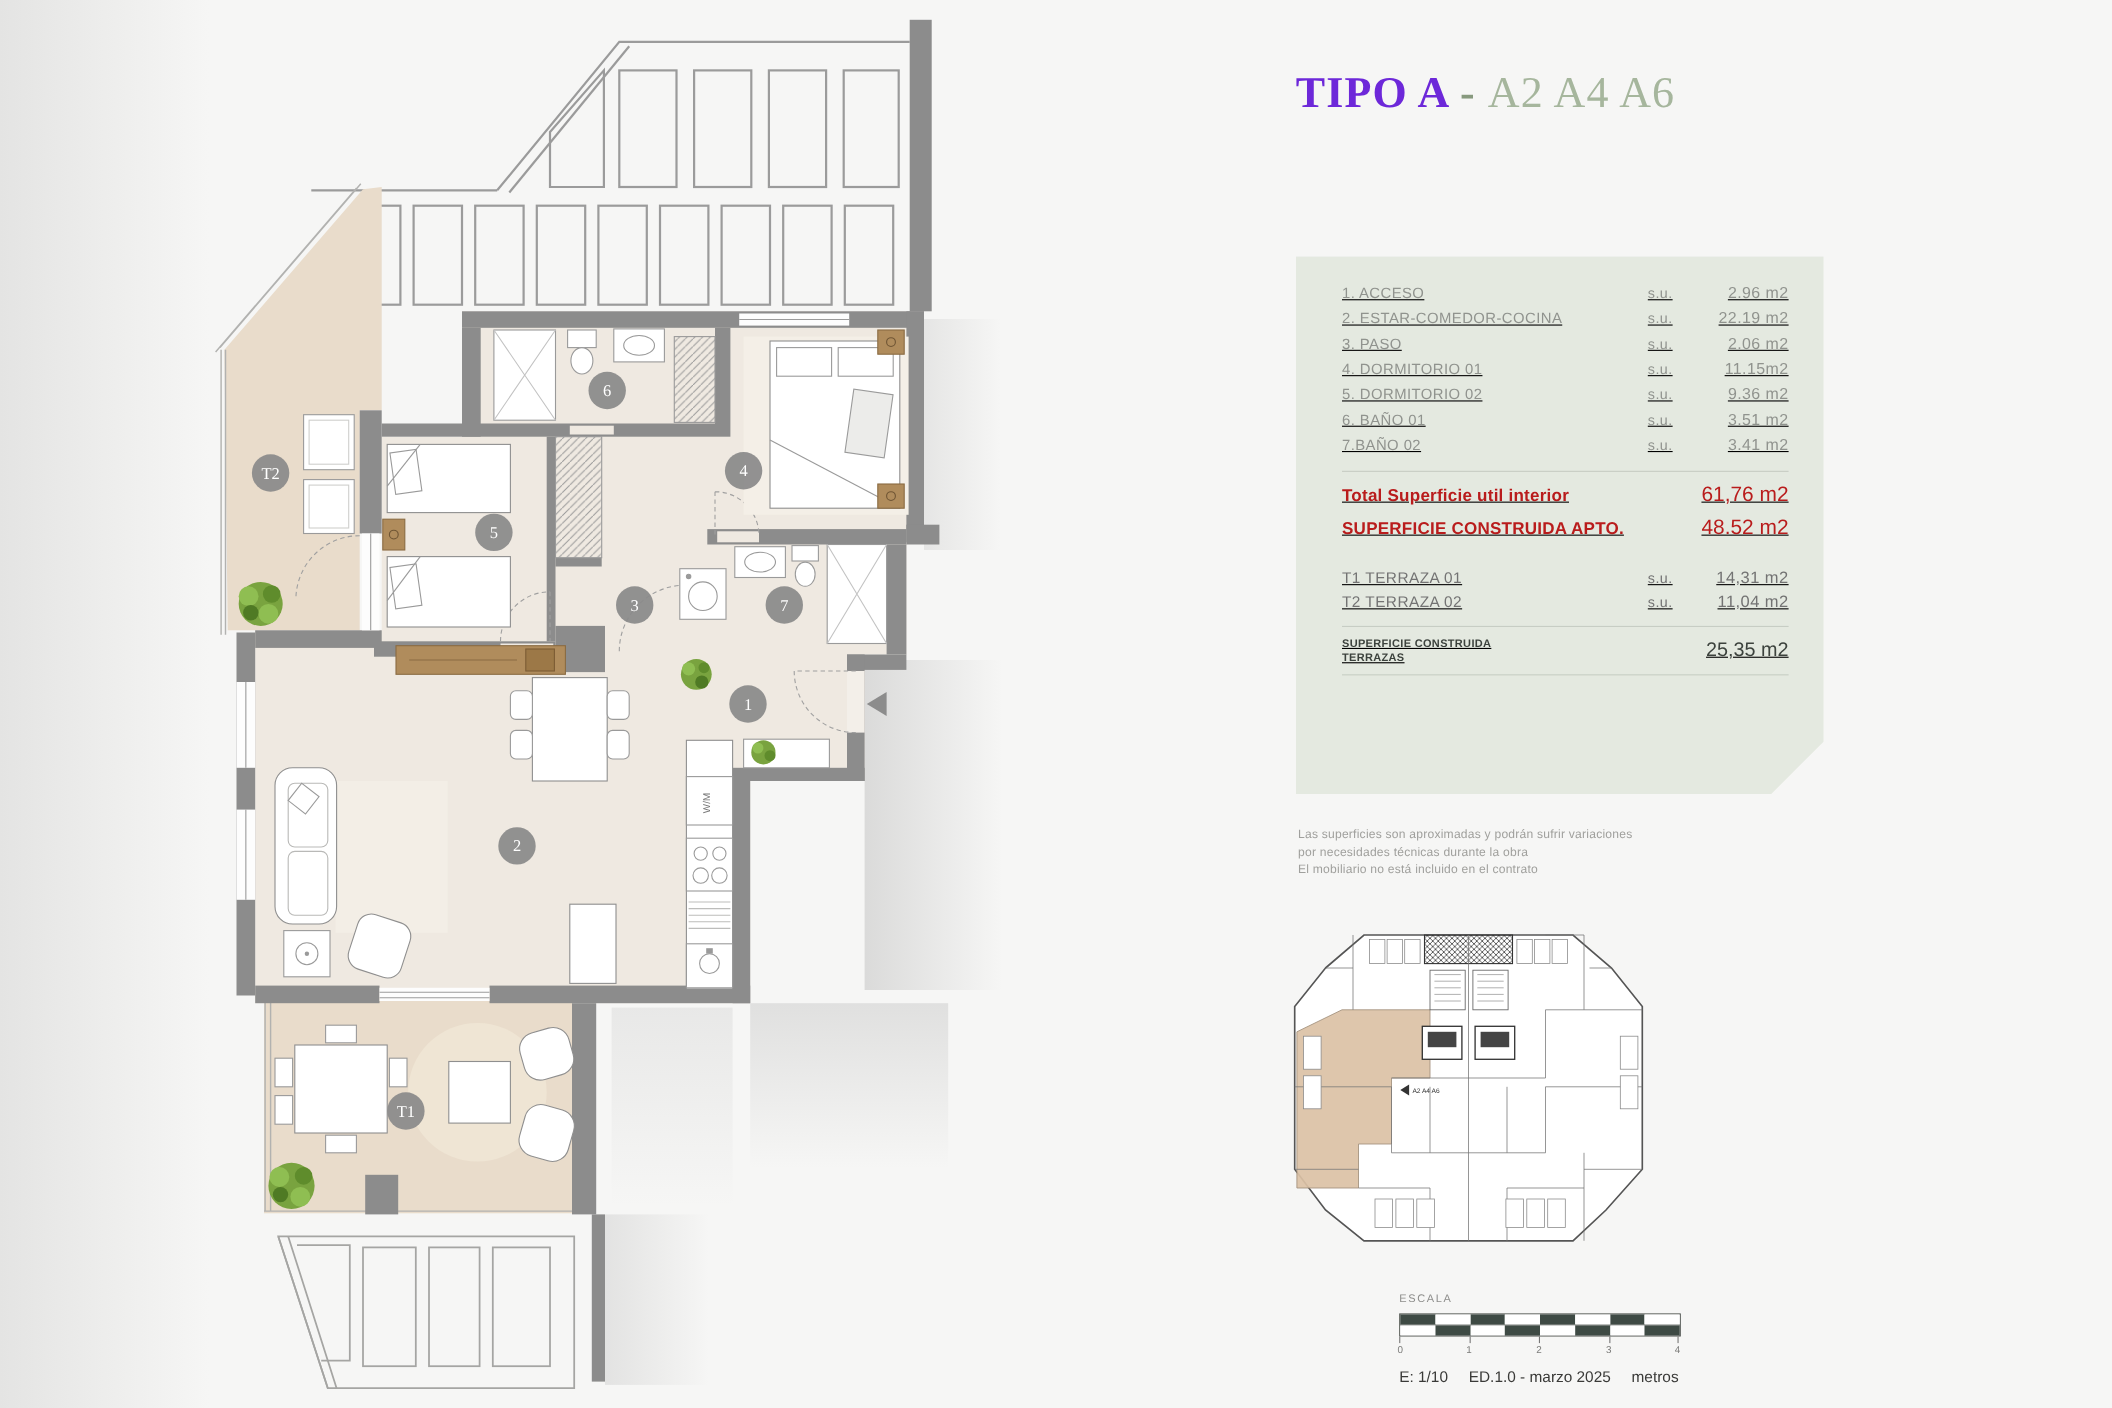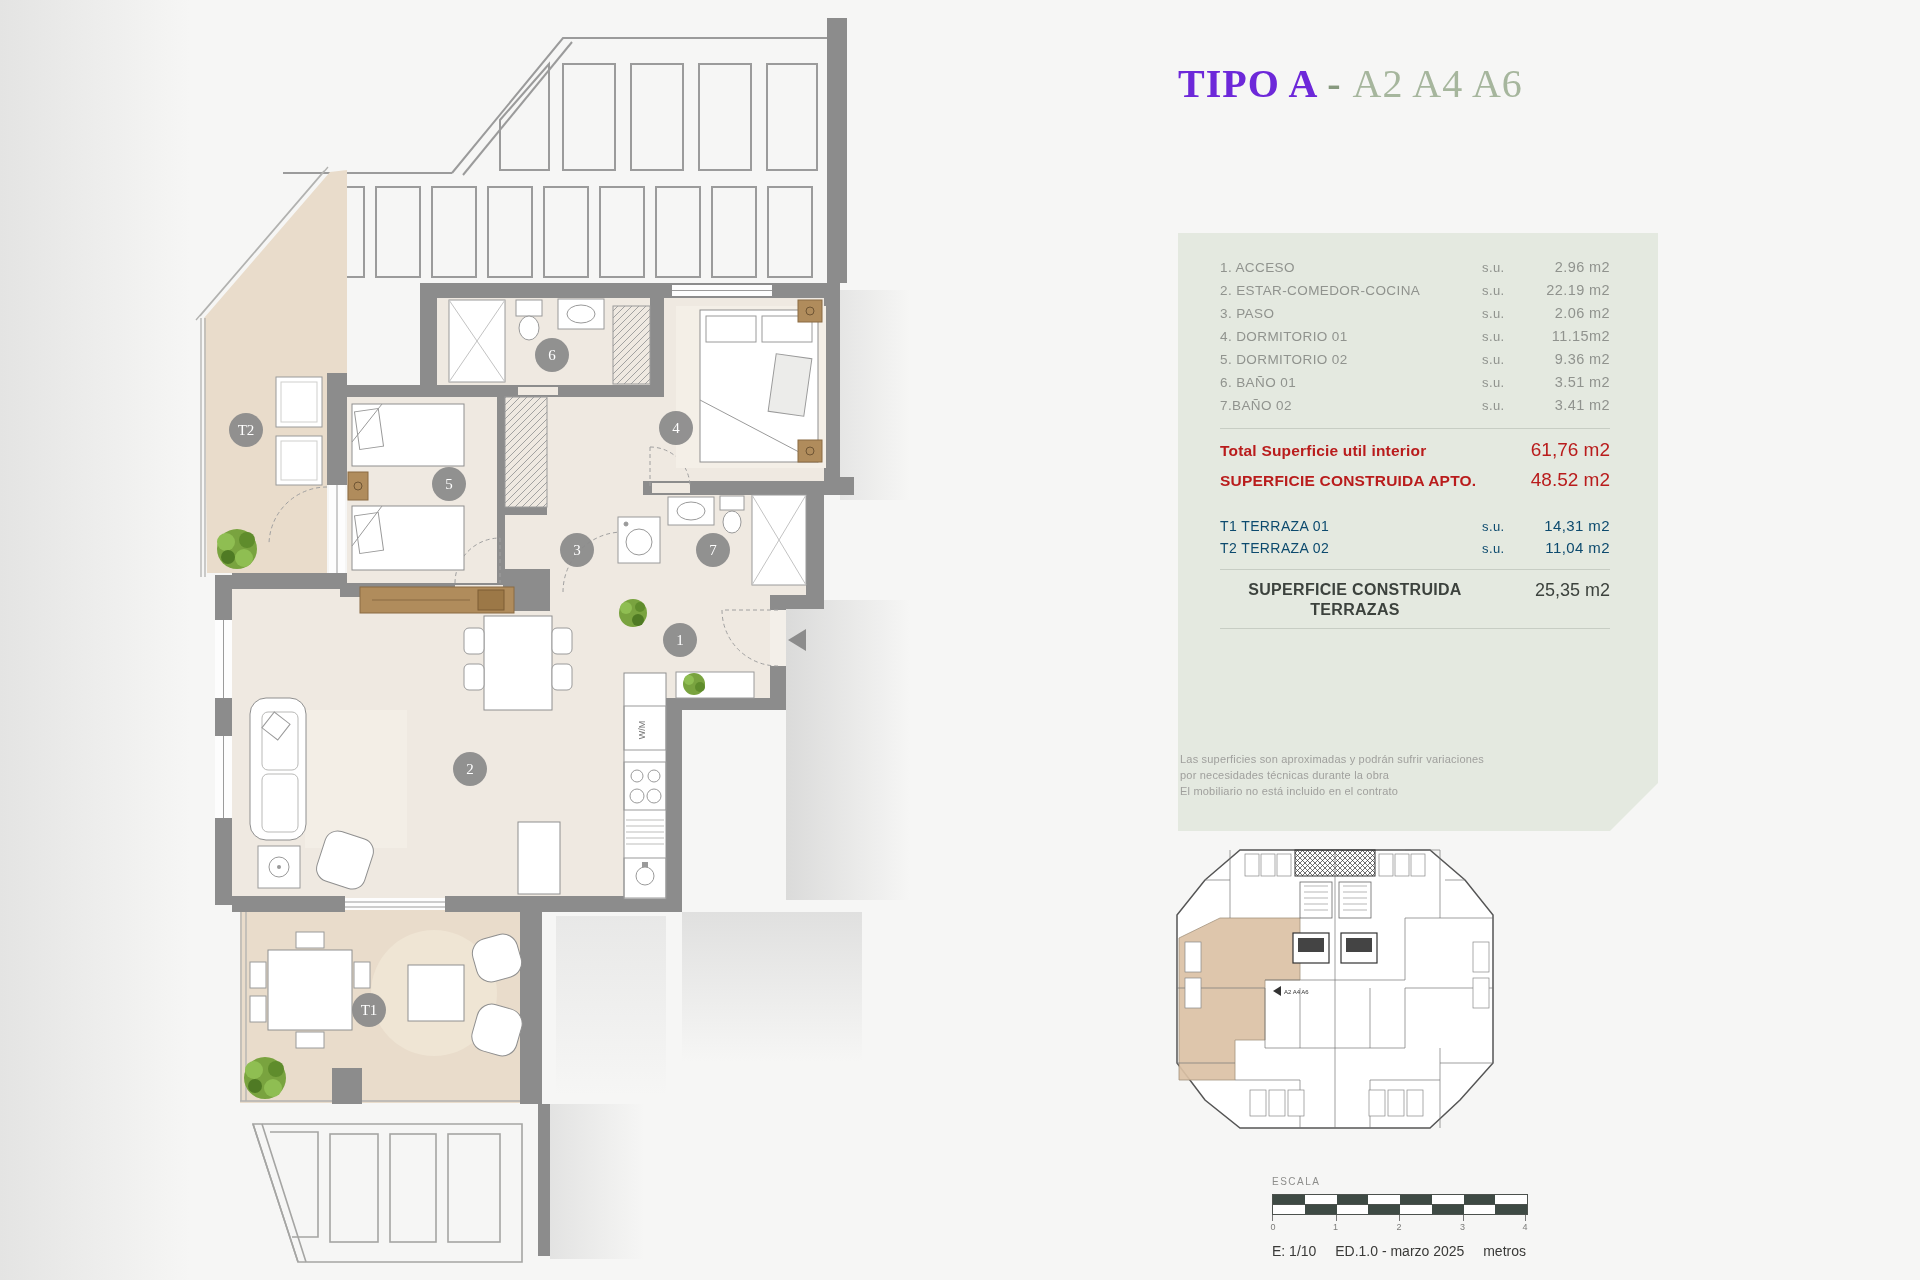--- a/index.html
+++ b/index.html
@@ -11,38 +11,38 @@
     background:linear-gradient(to right,#e4e4e3,rgba(246,246,245,0));}
   svg{position:absolute;}
   
   .title-wrap{position:absolute;left:1178px;top:60px;font-family:"Liberation Serif",serif;}
   .title-line{font-size:40px;letter-spacing:1px;}
   .title-strong{font-weight:700;color:#6d28d9;}
   .title-dash{font-weight:700;color:#87997e;}
   .title-light{font-weight:400;color:#a6b69d;}
   .title-sub{font-size:32px;color:#87997e;margin-top:6px;}
   
-  .panel{position:absolute;left:1178px;top:233px;width:480px;height:598px;
+  .panel{position:absolute;left:1178px;top:233px;width:480px;height:489px;
     background:#e4e9e0;
     clip-path:polygon(0 0,100% 0,100% calc(100% - 48px),calc(100% - 48px) 100%,0 100%);
-    box-sizing:border-box;padding:26px 48px 0 42px;}
+    box-sizing:border-box;padding:26px 32px 0 42px;text-decoration:underline;}
   .room-row{display:flex;align-items:baseline;height:23px;color:#90938e;font-size:13.5px;letter-spacing:.4px;}
   .room-row .lbl{flex:1;}
   .room-row .su{width:40px;font-size:13px;}
   .room-row .val{width:88px;text-align:right;font-size:14.5px;}
   .divider{height:1px;background:#c7cdc4;margin:8px 0 10px 0;}
   .tot-row{display:flex;align-items:baseline;margin:8px 0 8px 0;color:#b91c1c;justify-content:space-between;}
   .tot-row .lbl{flex:1;font-size:15.5px;font-weight:700;letter-spacing:.2px;}
   .tot-row .val{width:110px;text-align:right;font-size:19px;}
-  .terr-row{display:flex;align-items:baseline;height:22px;color:#0c4a6e;font-size:14px;letter-spacing:.4px;}
+  .terr-row{display:flex;align-items:baseline;height:22px;color:#737373;font-size:14px;letter-spacing:.4px;}
   .terr-row .lbl{flex:1;}
   .terr-row .su{width:40px;font-size:13px;}
   .terr-row .val{width:88px;text-align:right;font-size:15px;}
   .block-row{display:flex;margin:6px 0 4px 0;color:#3c423d;}
-  .block-row .lbl{flex:1;font-size:16px;font-weight:700;line-height:1.25;letter-spacing:.3px;white-space:pre-line;text-align:center;}
+  .block-row .lbl{flex:1;font-size:10px;font-weight:700;line-height:1.25;letter-spacing:.3px;white-space:pre-line;}
   .block-row .val{width:120px;text-align:right;font-size:18px;}
   .block-row .val.orange{color:#c49a72;font-weight:700;font-size:19px;}
   .spacer18{height:18px;}
   
   .disclaimer{position:absolute;left:1180px;top:752px;font-size:11px;color:#a0a09d;line-height:1.45;letter-spacing:.2px;}
   
   .scalebar{position:absolute;left:1272px;top:1176px;width:260px;}
   .scalebar .esc{font-size:10px;color:#8d8d8b;letter-spacing:1.5px;}
   .bar{width:254px;margin-top:7px;border:1px solid #4c514d;}
   .bar-row{display:flex;height:9px;}

